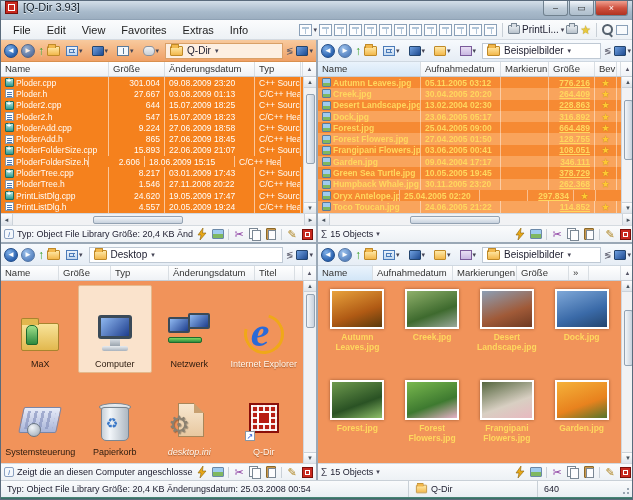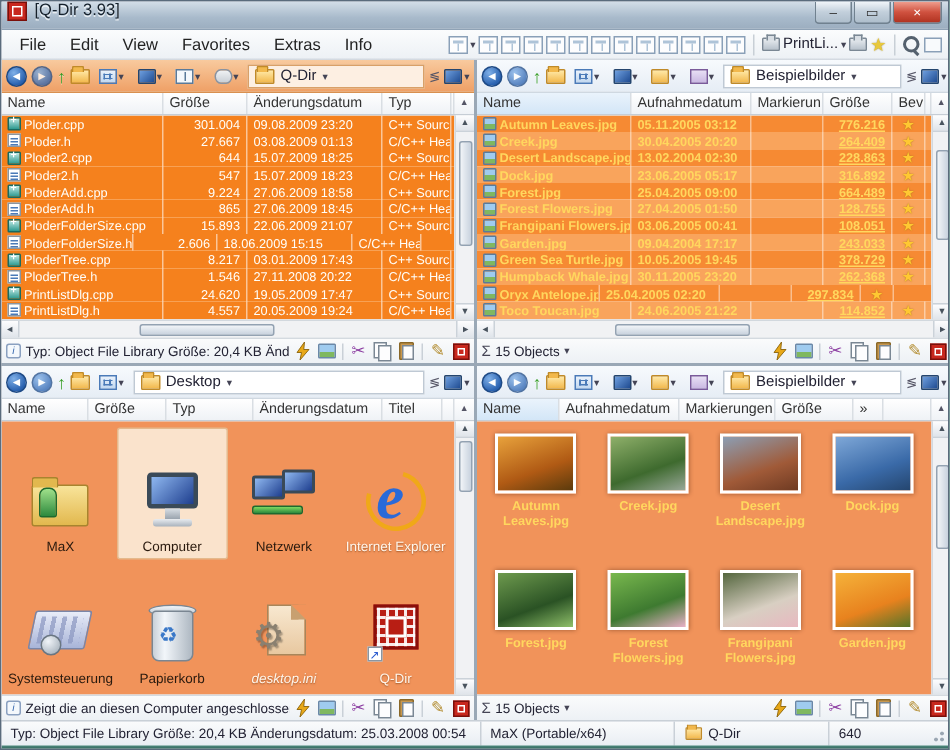--- a/index.html
+++ b/index.html
@@ -492,21 +492,21 @@
               <span class="cell num" style="width: 46px;">
                 <span class="size-val">108.051</span>
               </span>
               <span class="cell star" style="width: 22px;">★</span>
             </div>
             <div class="row tr-row">
               <span class="cell" style="width: 103px;"><span class="fic img"></span>Garden.jpg</span>
               <span class="cell" style="width: 80px;">09.04.2004 17:17</span>
               <span class="cell" style="width: 48px;"></span>
               <span class="cell num" style="width: 46px;">
-                <span class="size-val">243.033</span>
+                <span class="size-val">346.111</span>
               </span>
               <span class="cell star" style="width: 22px;">★</span>
             </div>
             <div class="row tr-row">
               <span class="cell" style="width: 103px;"><span class="fic img"></span>Green Sea Turtle.jpg</span>
               <span class="cell" style="width: 80px;">10.05.2005 19:45</span>
               <span class="cell" style="width: 48px;"></span>
               <span class="cell num" style="width: 46px;">
                 <span class="size-val">378.729</span>
               </span>
@@ -790,21 +790,20 @@
             <span class="st-sep"></span>
             <span class="st pencil">✎</span>
             <span class="st qdir"></span>
           </span>
         </div>
       </div>
   </div>
 
   <div class="statusbar">
     <span class="seg" style="flex:2.9">Typ: Object File Library Größe: 20,4 KB Änderungsdatum: 25.03.2008 00:54</span>
-    <span class="seg" style="flex:1.1">MaX (Portable/x64)</span>
     <span class="seg" style="flex:.85">
         <span class="tb-folder"></span>
         <span>Q-Dir</span>
       </span>
     <span class="seg" style="flex:.5;border-right:none">640</span>
     <span class="grip"></span>
   </div>
   <div class="bottom-strip"></div>
 </div>
 

